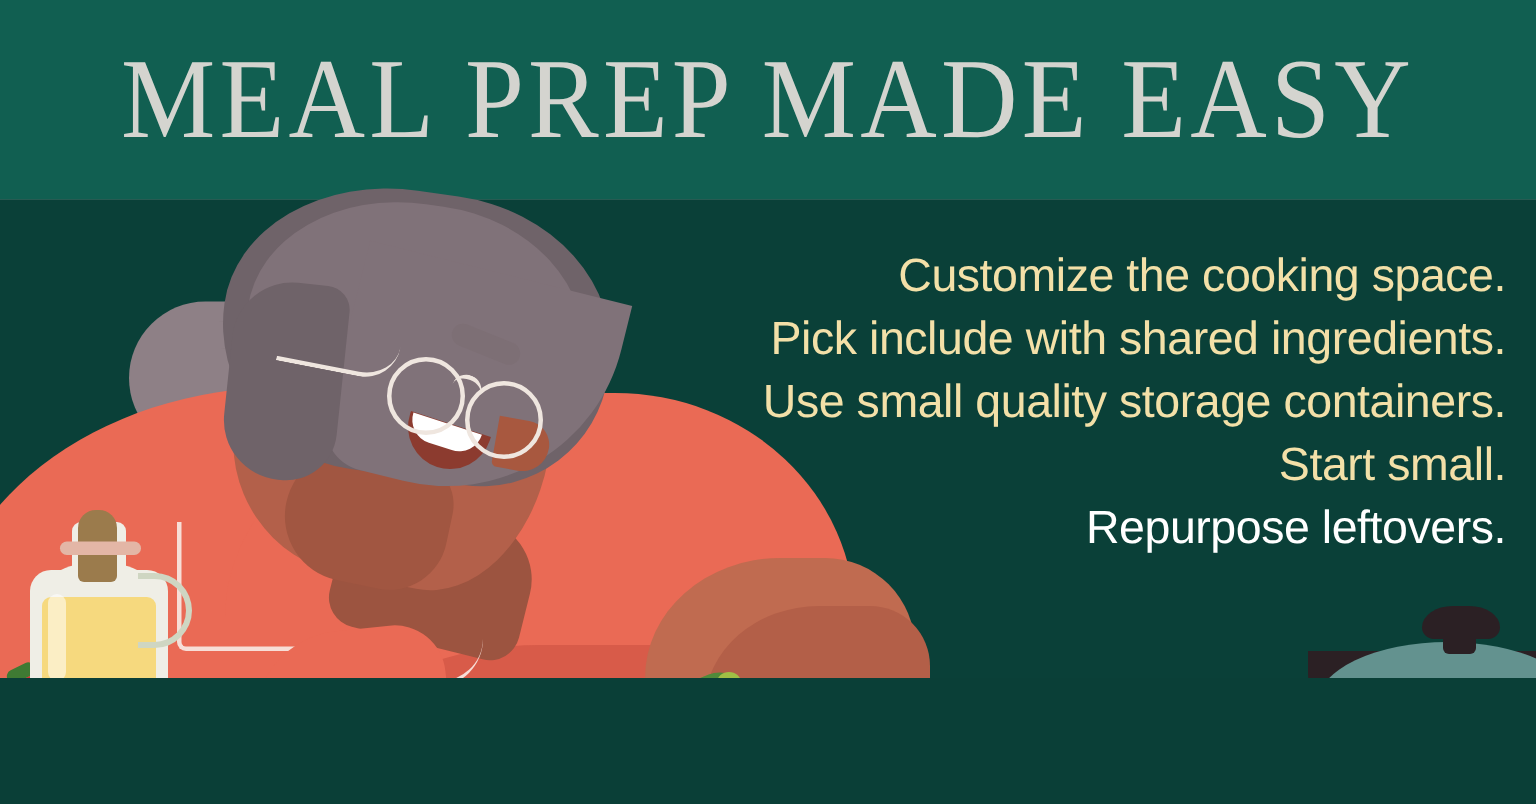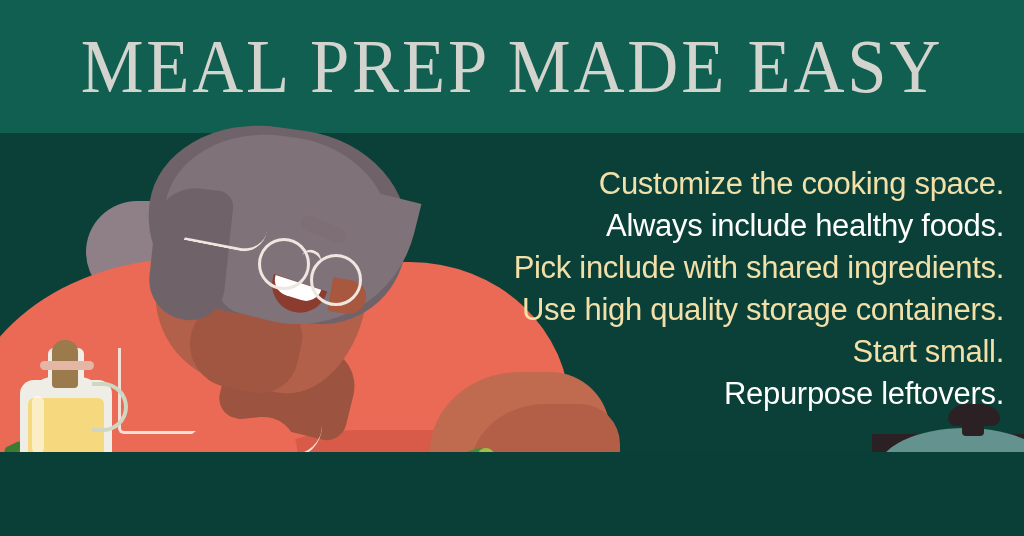--- a/index.html
+++ b/index.html
@@ -746,20 +746,19 @@
   <div class="illu pot-knob-stem"></div>
   <div class="illu pot-knob"></div>
   <div class="illu pot-lid"></div>
   <div class="illu pot-lid-rim"></div>
   <div class="illu pot-body"></div>
 
   <div class="counter"></div>
 
   <div class="tips">
     <div class="tip-line tip-cream">Customize the cooking space.</div>
-    <div class="tip-line tip-white">Always include healthy foods.</div>
     <div class="tip-line tip-cream">Pick include with shared ingredients.</div>
-    <div class="tip-line tip-cream">Use high quality storage containers.</div>
+    <div class="tip-line tip-cream">Use small quality storage containers.</div>
     <div class="tip-line tip-cream">Start small.</div>
     <div class="tip-line tip-white">Repurpose leftovers.</div>
   </div>
 
 </div>
 
 </body></html>

